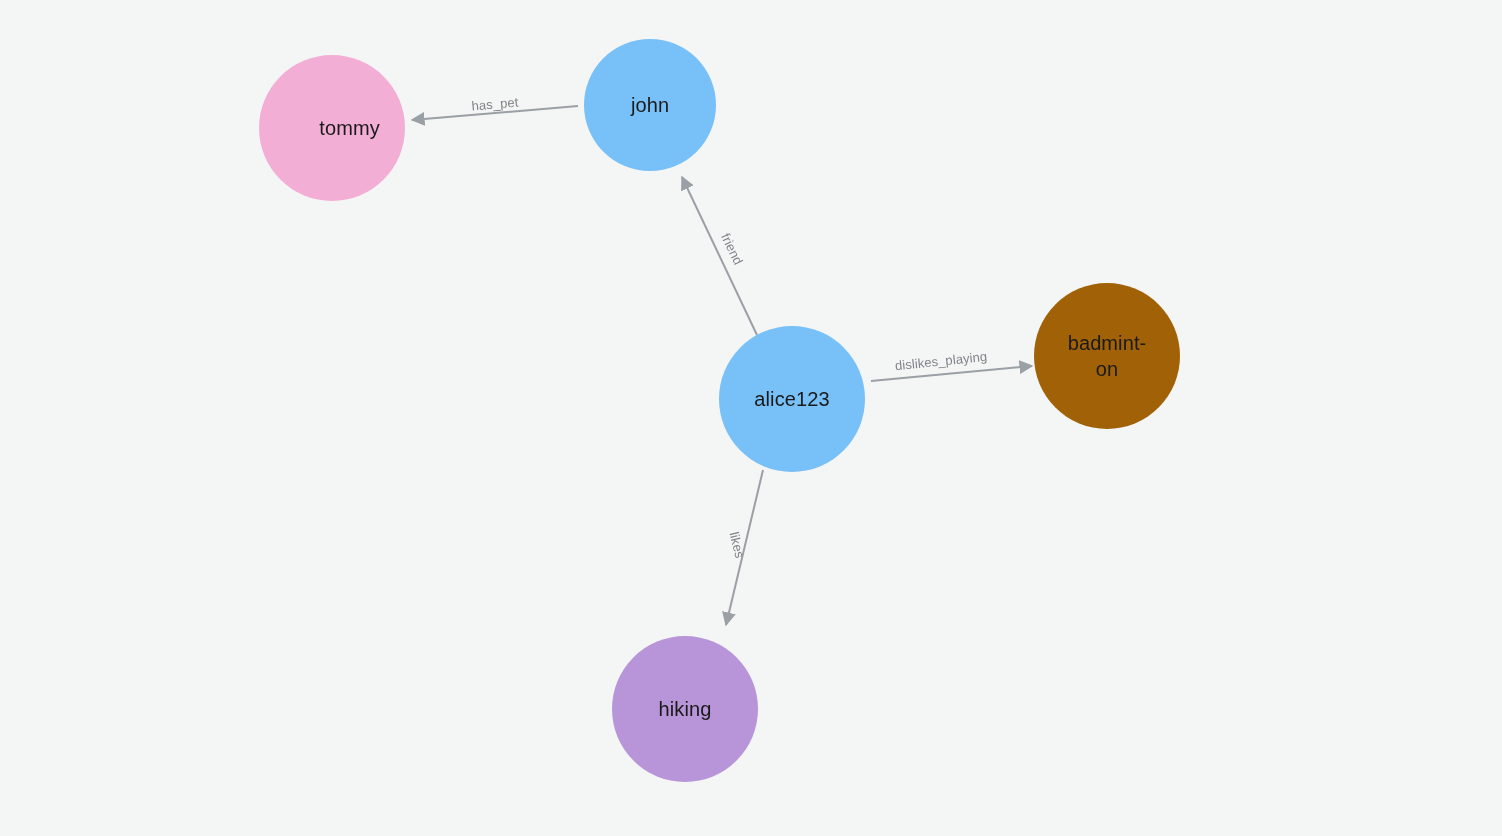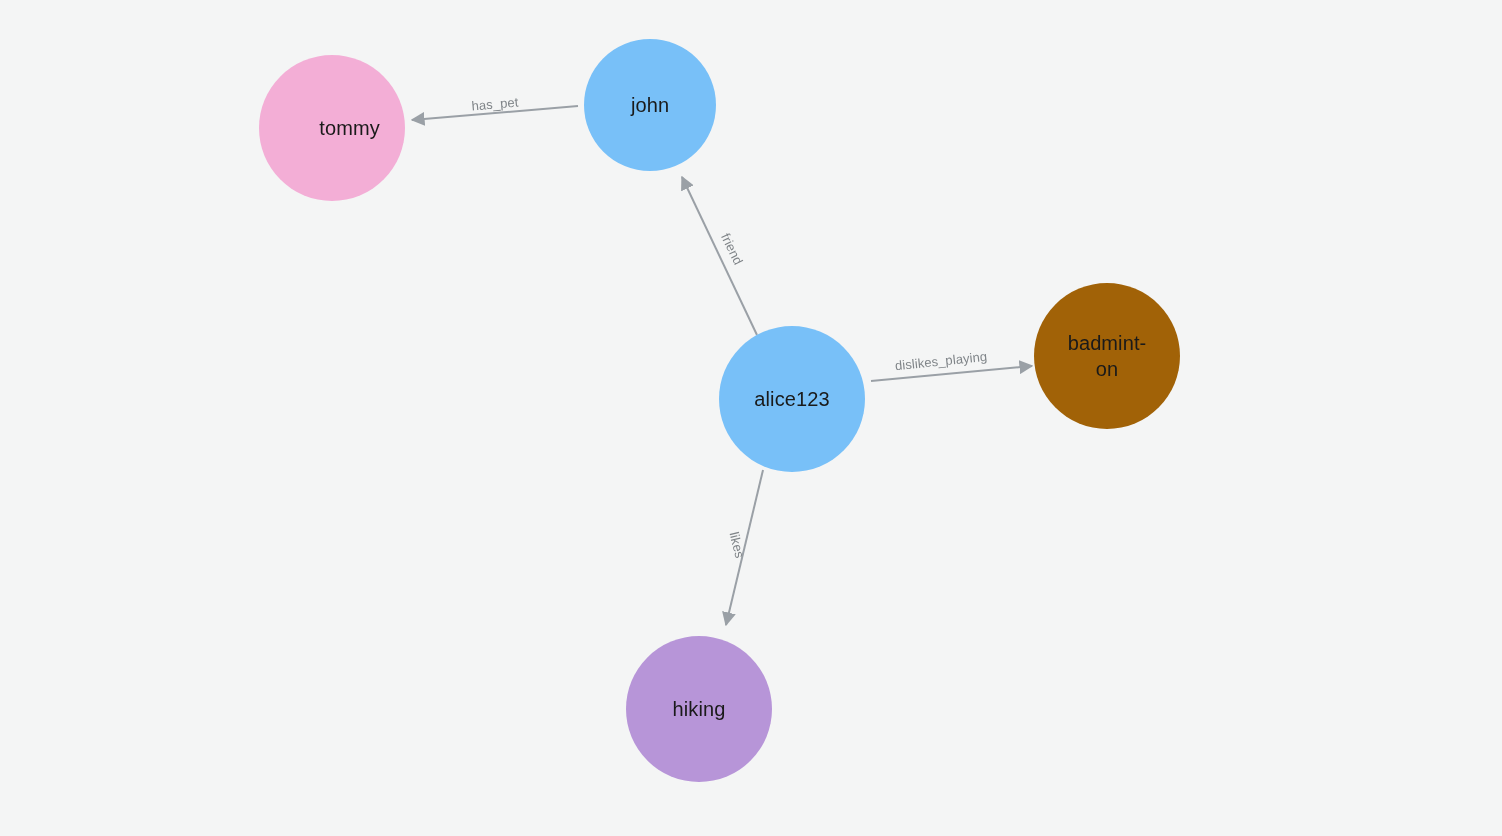--- a/index.html
+++ b/index.html
@@ -89,18 +89,18 @@
       <div class="graph-node" style="left: 584px; top: 39px; width: 132px; height: 132px; background: rgb(120, 192, 248);">
         <span class="node-label" style="color: rgb(26, 26, 26);">john</span>
       </div>
       <div class="graph-node" style="left: 719px; top: 326px; width: 146px; height: 146px; background: rgb(120, 192, 248);">
         <span class="node-label" style="color: rgb(26, 26, 26);">alice123</span>
       </div>
       <div class="graph-node" style="left: 1034px; top: 283px; width: 146px; height: 146px; background: #a16207;">
         <span class="node-label" style="color: rgb(26, 26, 26);">badmint-
 on</span>
       </div>
-      <div class="graph-node" style="left: 626px; top: 636px; width: 146px; height: 146px; background: rgb(183, 149, 216);">
+      <div class="graph-node" style="left: 612px; top: 636px; width: 146px; height: 146px; background: rgb(183, 149, 216);">
         <span class="node-label" style="color: rgb(26, 26, 26);">hiking</span>
       </div>
     </div>
 
 </div>
 
 </body></html>

